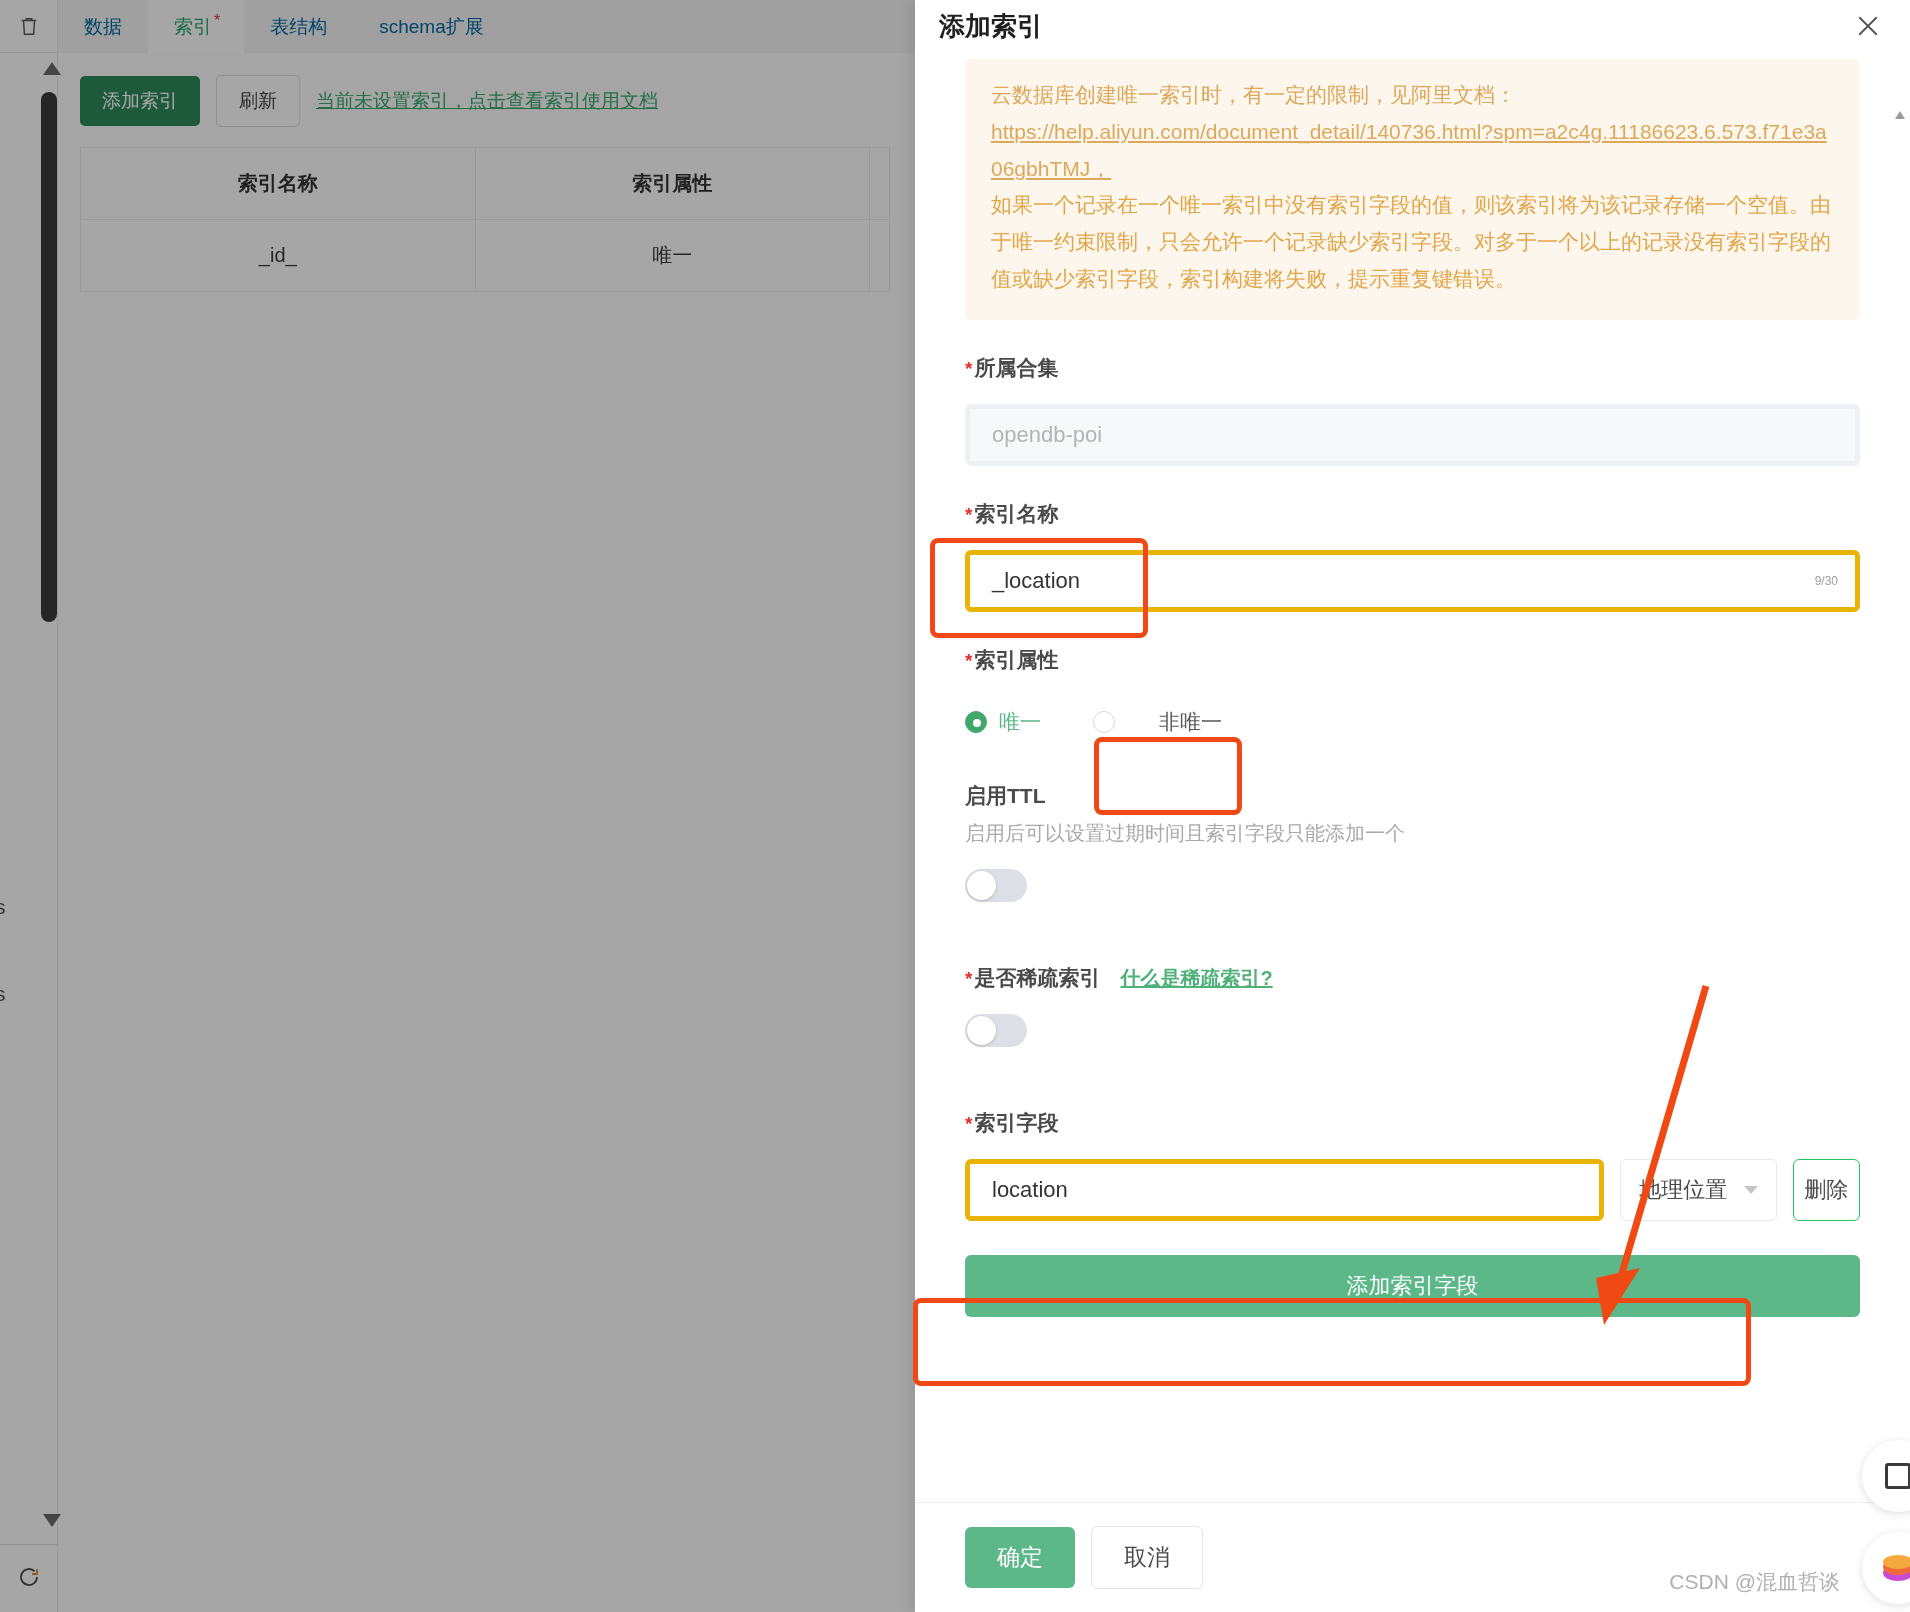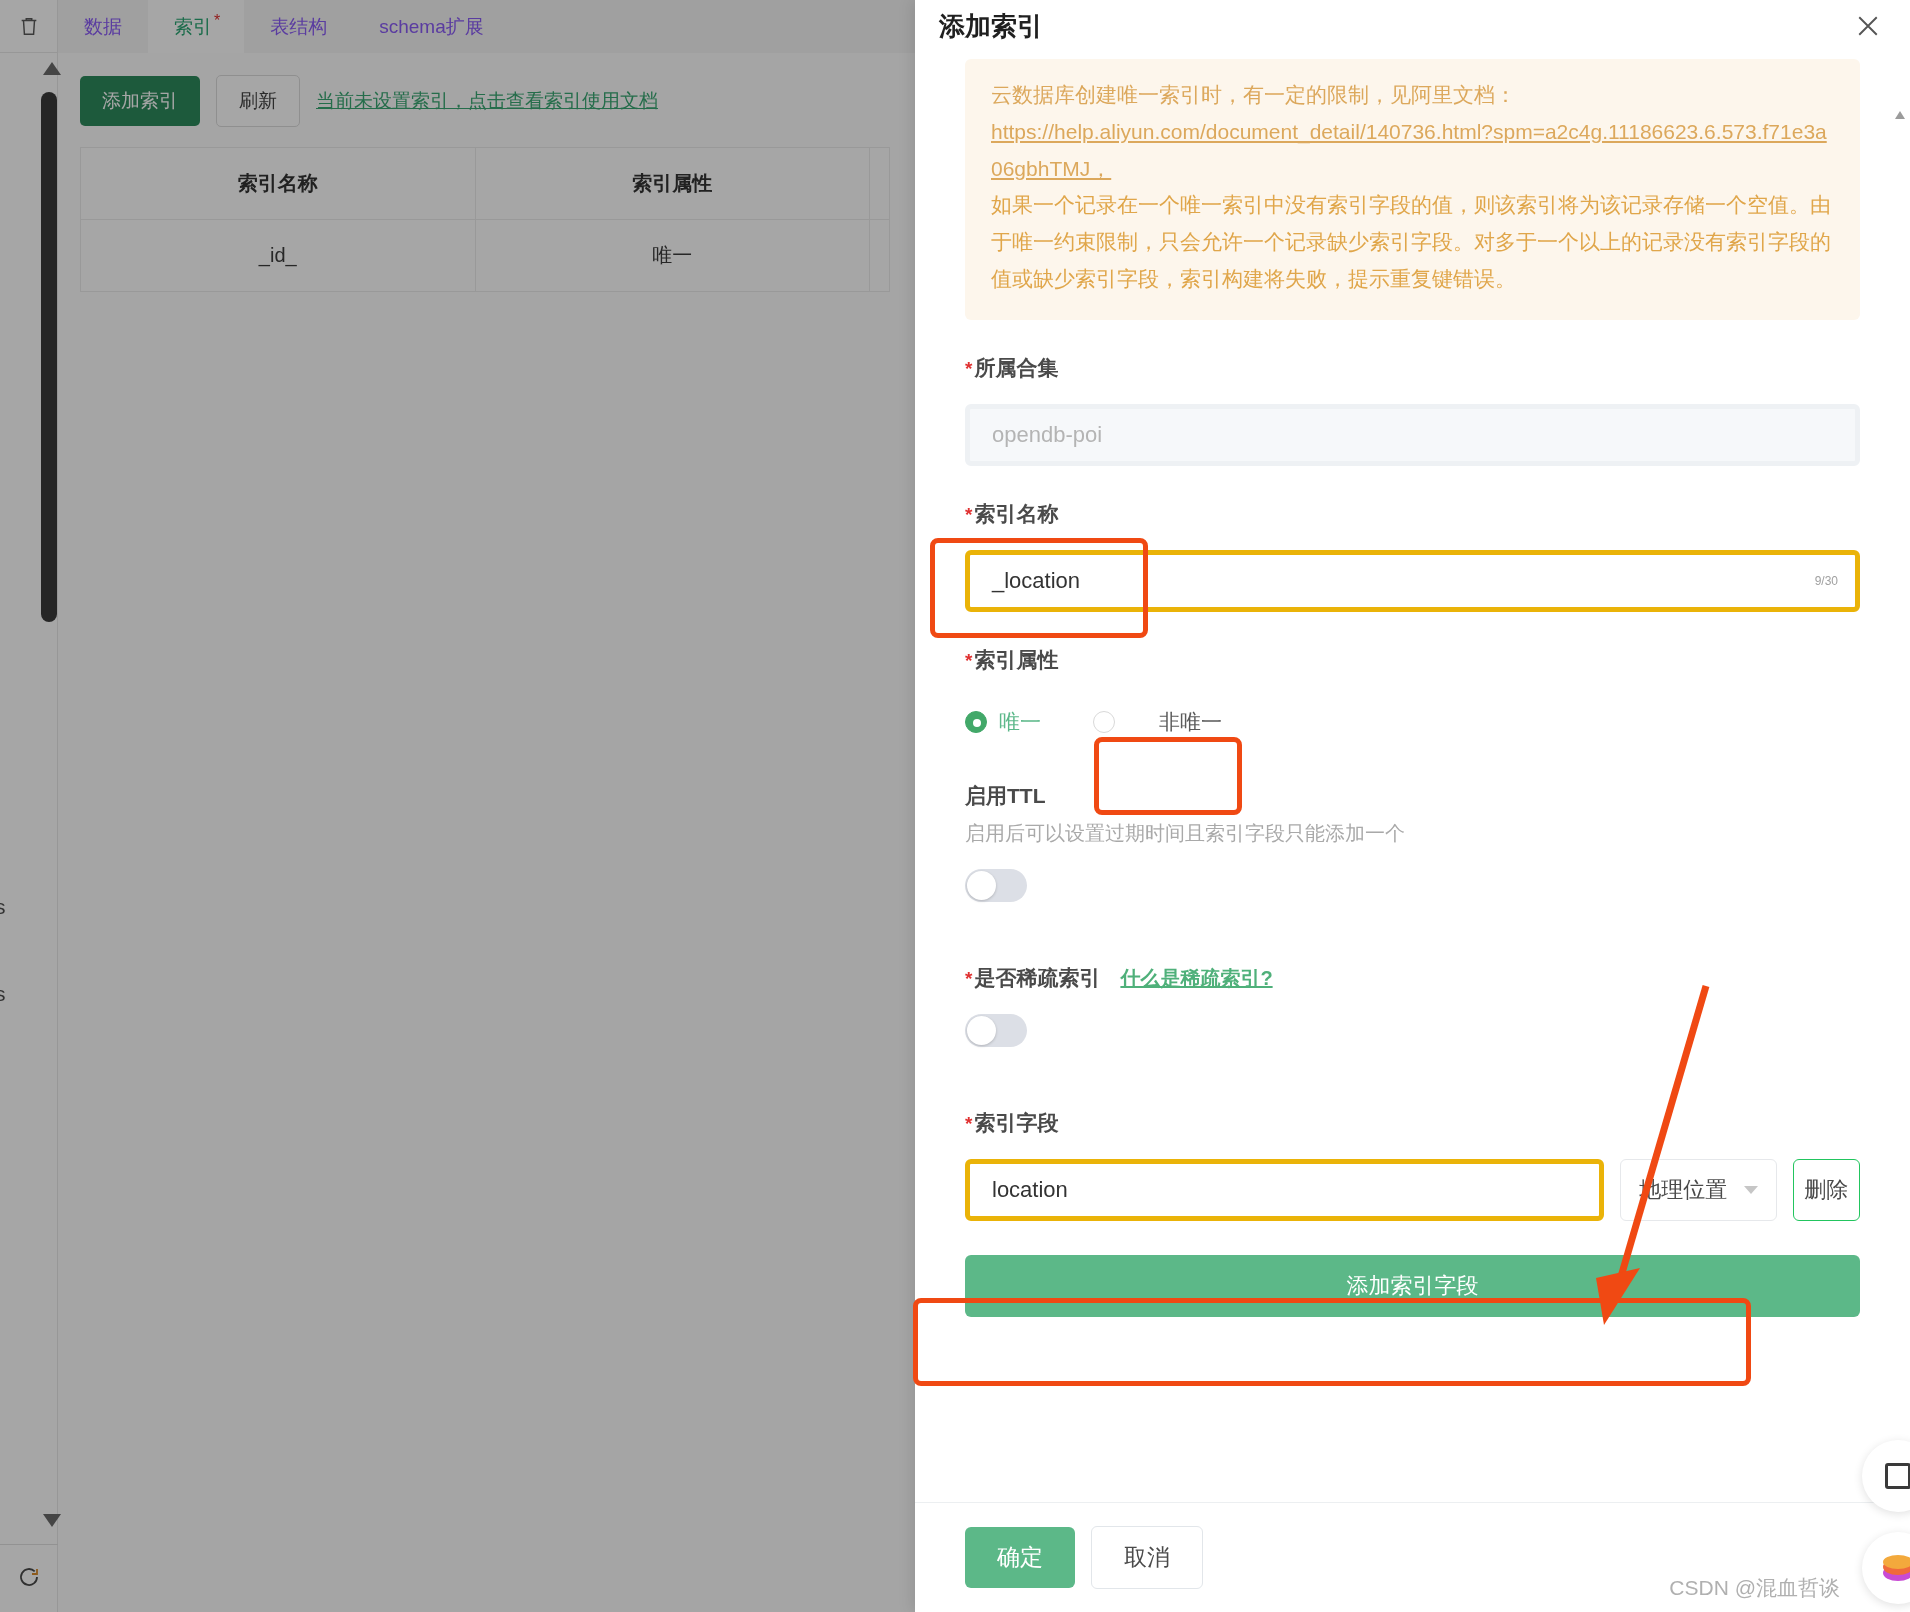--- a/index.html
+++ b/index.html
@@ -76,21 +76,21 @@
   
   .tabbar {
     position: absolute; left: 58px; top: 0;
     width: 857px; height: 53px;
     background: #f6f6f6;
     display: flex; align-items: stretch;
   }
   .tab {
     padding: 0 26px;
     display: flex; align-items: center; justify-content: center;
-    font-size: 19px; color: #8b5cf6;
+    font-size: 19px; color: #0369a1;
     position: relative;
     white-space: nowrap;
   }
   .tab.active {
     background: #ffffff;
     color: #2aa673;
   }
   .tab .star {
     color: #e03131; font-size: 16px;
     position: relative; top: -6px; left: 2px;
@@ -319,21 +319,21 @@
     border-radius: 6px; font-size: 23px;
     padding: 15px 32px; font-family: inherit; cursor: pointer;
   }
   .btn-cancel {
     background: #fff; color: #4a4a4a;
     border: 1px solid #e2e6ea; border-radius: 6px;
     font-size: 23px; padding: 15px 32px;
     font-family: inherit; cursor: pointer;
   }
   .watermark {
-    position: absolute; right: 70px; bottom: 10px;
+    position: absolute; right: 70px; bottom: 16px;
     font-size: 21px; color: #b0b0b0;
     white-space: nowrap;
   }
 
   
   .fab {
     position: absolute; z-index: 70;
     background: #fff; border-radius: 50%;
     box-shadow: 0 2px 10px rgba(0,0,0,0.12);
     display: flex; align-items: center; justify-content: center;

